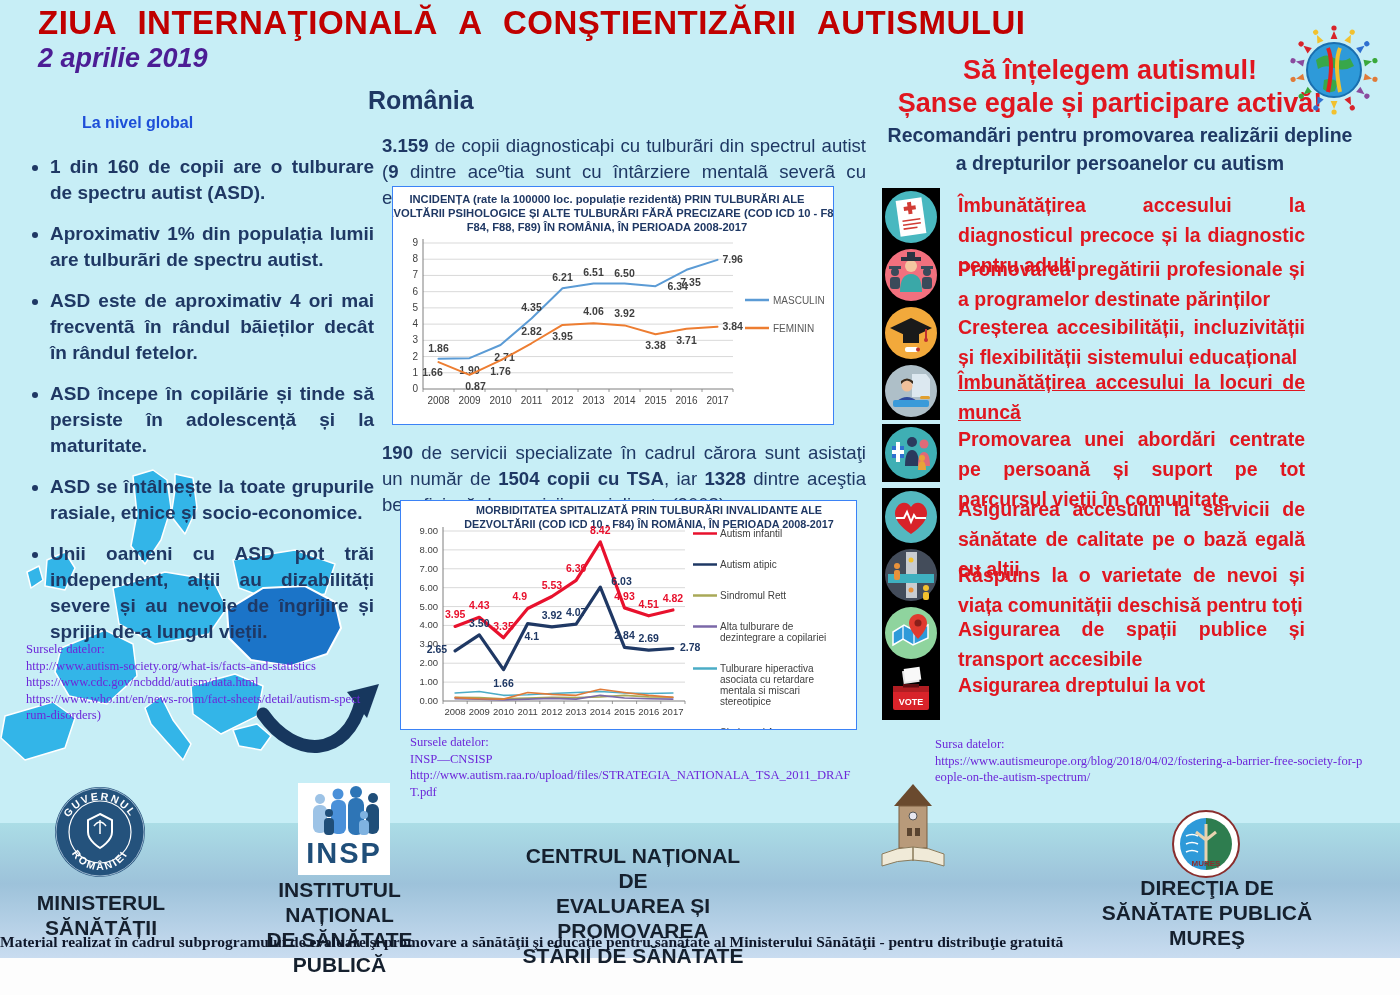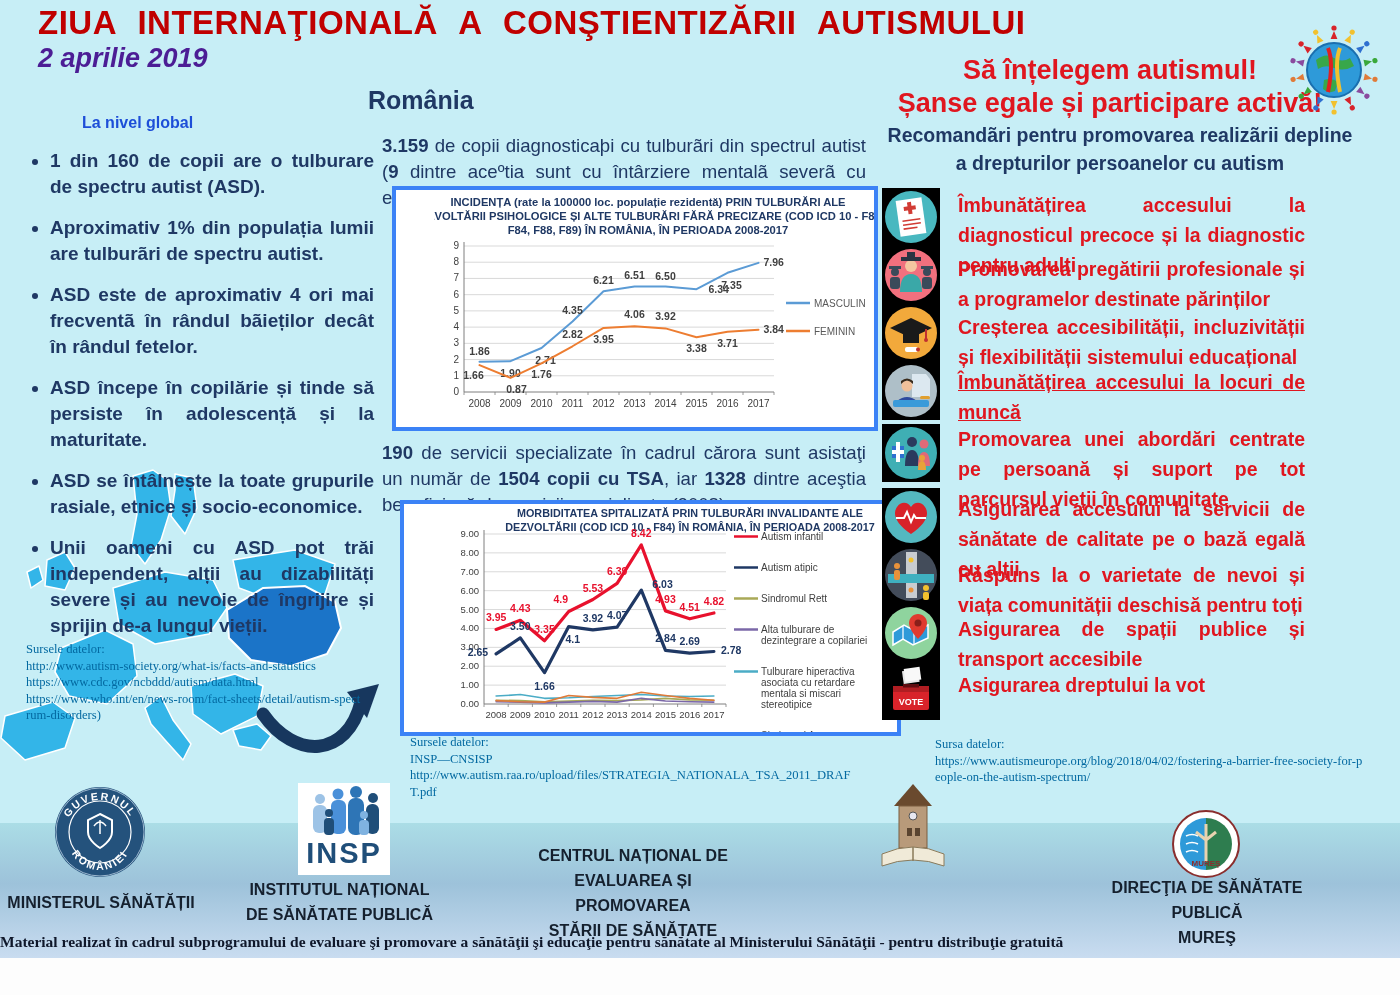--- a/index.html
+++ b/index.html
@@ -2,43 +2,43 @@
 <html><head>
 <meta charset="utf-8">
 <style>
   html,body{margin:0;padding:0;background:#888;}
   #poster{position:relative;width:1400px;height:995px;background:#c7eef6;overflow:hidden;
           font-family:"Liberation Sans",sans-serif;}
   .abs{position:absolute;}
   #title{left:38px;top:4px;font-size:33px;font-weight:700;color:#c00000;word-spacing:12px;letter-spacing:.5px;white-space:nowrap;}
   #date{left:38px;top:43px;font-size:27px;font-weight:700;font-style:italic;color:#4c1d95;}
   #global-heading{left:34px;top:114px;font-size:16px;font-weight:700;color:#1d4ed8;margin-left:48px;}
-  #global-bullets{left:30px;top:148px;width:324px;margin:0;padding-left:20px;list-style:disc;}
+  #global-bullets{left:30px;top:154px;width:324px;margin:0;padding-left:20px;list-style:disc;}
   #global-bullets li{font-size:19px;font-weight:700;color:#1f3864;line-height:26px;margin-bottom:15px;text-align:justify;}
-  .src{font-family:"Liberation Serif",serif;font-size:12.6px;line-height:16.5px;color:#0369a1;word-break:break-all;}
+  .src{font-family:"Liberation Serif",serif;font-size:12.6px;line-height:16.5px;color:#6d28d9;word-break:break-all;}
   #global-sources{left:26px;top:641px;width:338px;}
   #romania-heading{left:368px;top:86px;font-size:25px;font-weight:700;color:#1f3864;}
   .body-p{font-size:18.6px;color:#1f3864;text-align:justify;line-height:26px;margin:16px;}
   .body-p .b{font-weight:700;}
   #para1{left:366px;top:117px;width:484px;}
   #para2{left:366px;top:424px;width:484px;}
-  .chartbox{background:#ffffff;border:4px solid #3b82f6;padding-left:38px;}
+  .chartbox{background:#ffffff;border:1px solid #3b82f6;}
   #chart1{left:392px;top:186px;width:440px;height:237px;}
   #chart2{left:400px;top:500px;width:455px;height:228px;}
   #romania-sources{left:410px;top:734px;width:445px;}
   #rec-title1{left:830px;top:55px;width:560px;text-align:center;font-size:27px;font-weight:700;color:#e0161f;}
   #rec-title2{left:820px;top:88px;width:580px;text-align:center;font-size:27px;font-weight:700;color:#e0161f;}
   #rec-sub{left:880px;top:121px;width:480px;text-align:center;font-size:19.5px;font-weight:700;color:#1f3864;line-height:28px;}
   .rec-icon{left:881px;width:60px;height:58px;}
   .rec-icon svg{display:block;width:100%;height:100%;}
   .rec-text{left:958px;width:347px;font-size:19.5px;font-weight:700;color:#e0161f;text-align:justify;line-height:30px;}
   #rec-source{left:935px;top:736px;width:432px;}
   #footer-band{left:0;top:823px;width:1400px;height:135px;background:linear-gradient(180deg,#abdde6 0%,#9dc2da 45%,#c9dcf0 100%);}
   #white-strip{left:0;top:958px;width:1400px;height:37px;background:#fdfdfd;}
-  .logo-label{font-size:16px;font-weight:700;color:#15202e;text-align:center;line-height:25px;}
+  .logo-label{font-size:21px;font-weight:700;color:#15202e;text-align:center;line-height:25px;}
   #label-guv{left:5px;top:890px;width:192px;}
   #label-insp{left:242px;top:877px;width:195px;}
   #label-cneps{left:518px;top:843px;width:230px;}
   #label-sibiu{left:793px;top:875px;width:248px;}
   #label-mures{left:1083px;top:875px;width:248px;}
   #footer-note{left:0;top:933px;width:1400px;text-align:left;font-family:"Liberation Serif",serif;
                font-size:15.5px;font-weight:700;color:#0f172a;}
   #map{left:-5px;top:468px;width:400px;height:330px;z-index:0;}
   .col{z-index:1;}
   svg text{font-family:"Liberation Sans",sans-serif;}

